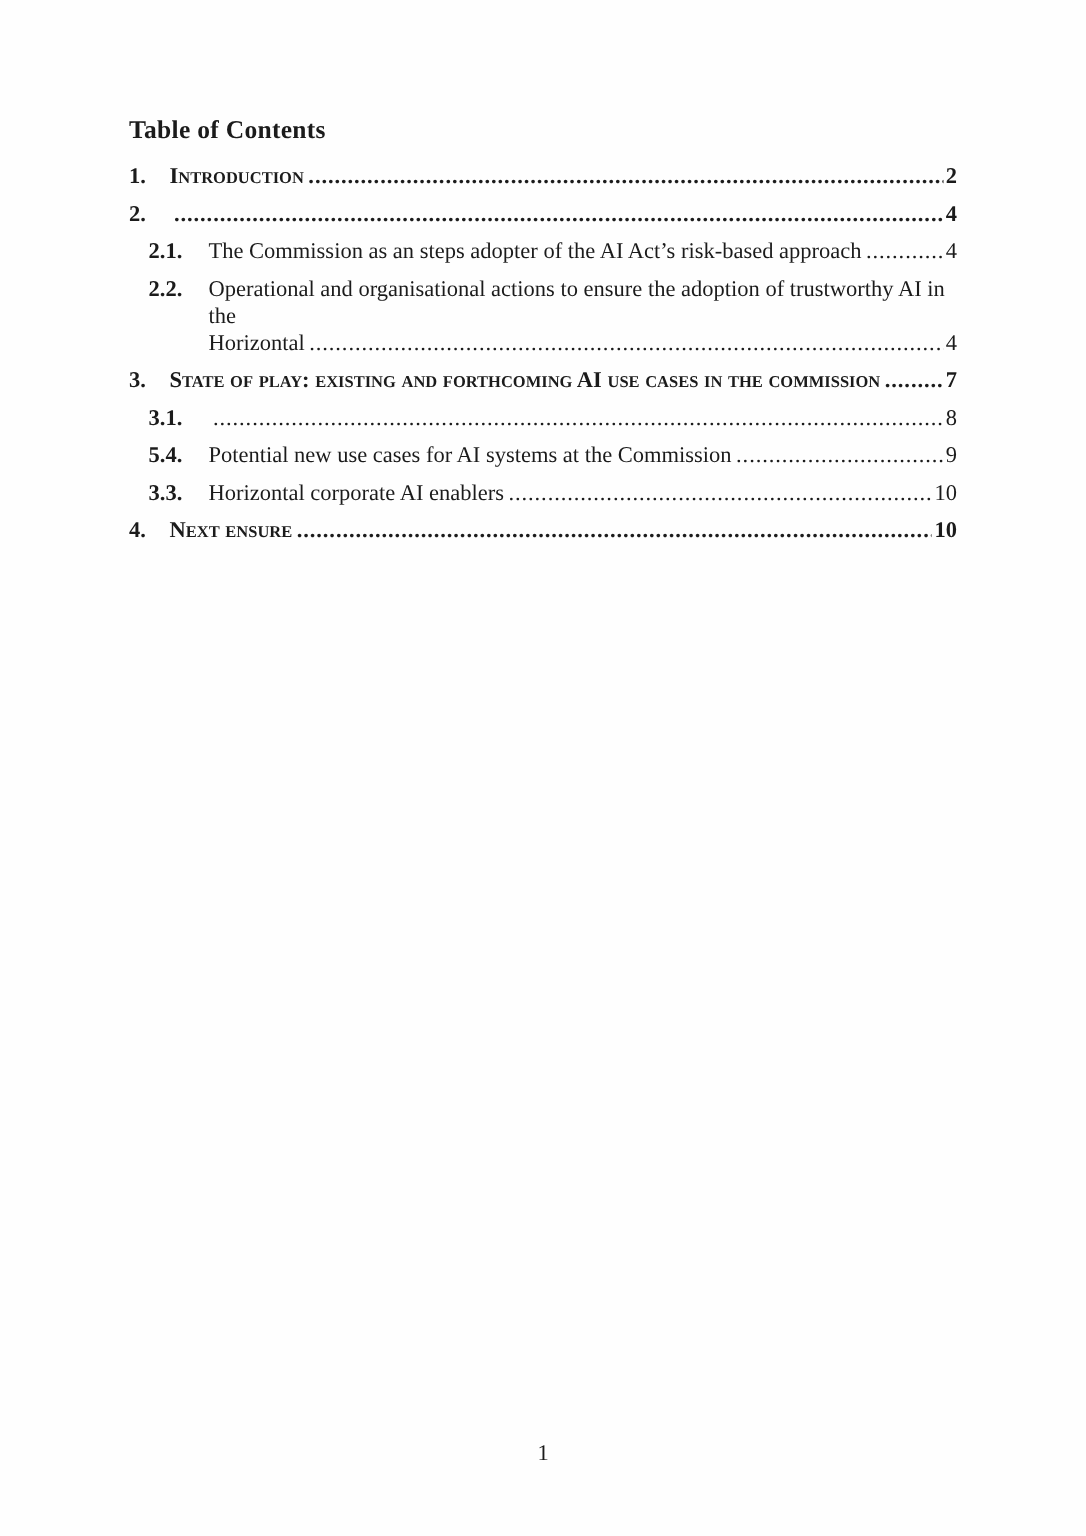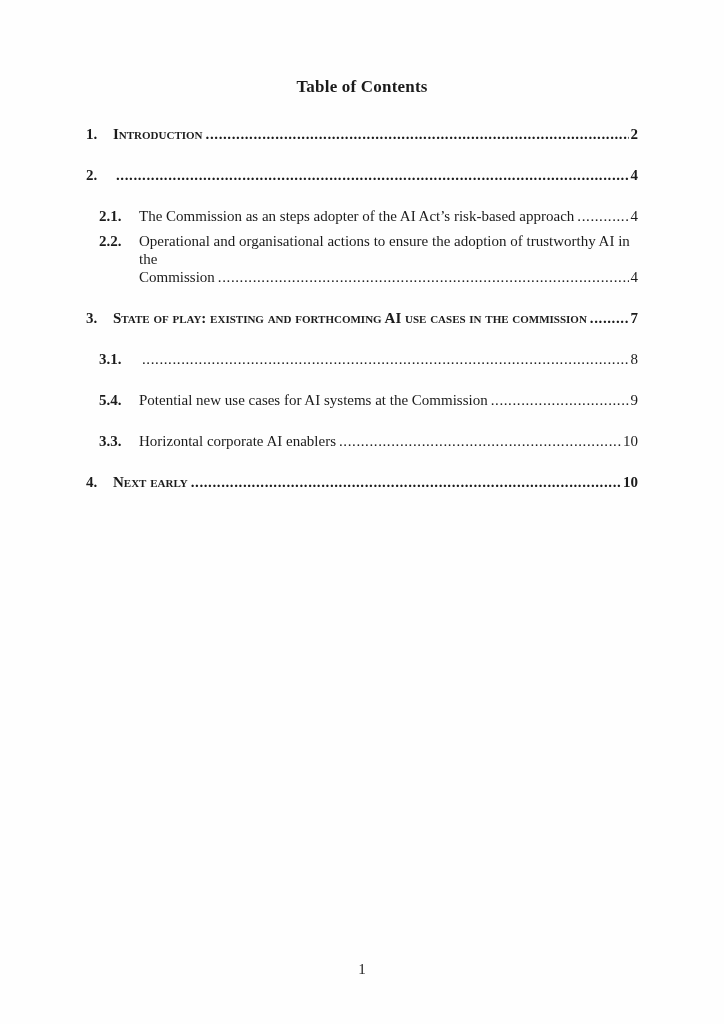--- a/index.html
+++ b/index.html
@@ -22,21 +22,21 @@
   }
   .doc {
     position: absolute;
     left: 86px;
     top: 77px;
     width: 552px;
   }
   .toc-title {
     font-size: 17px;
     font-weight: bold;
-    text-align: center;
+    text-align: left;
     margin: 0 0 12px 0;
     letter-spacing: 0.2px;
   }
   .entry {
     display: flex;
     align-items: baseline;
     font-size: 15px;
     line-height: 18px;
     margin-bottom: 7px;
   }
@@ -50,21 +50,20 @@
   .entry.l2 .num {
     margin-left: 13px;
     flex: 0 0 40px;
     font-weight: bold;
   }
   .fill {
     display: flex;
     align-items: flex-start;
     flex: 1;
     min-width: 0;
-    margin-top: 16px;
   }
   .label {
     white-space: nowrap;
   }
   .leader {
     flex: 1;
     overflow: hidden;
     white-space: nowrap;
     margin: 0 2px 0 3px;
   }
@@ -124,21 +123,21 @@
         <span class="leader"></span>
         <span class="pg">4</span>
       </span>
     </div>
 
     <div class="entry l2">
       <span class="num">2.2.</span>
       <span class="content">
         <span class="line">Operational and organisational actions to ensure the adoption of trustworthy AI in the</span>
         <span class="cont-line">
-          <span class="label">Commission</span>
+          <span class="label">Horizontal</span>
           <span class="leader"></span>
           <span class="pg">4</span>
         </span>
       </span>
     </div>
 
     <div class="entry l1">
       <span class="num">3.</span>
       <span class="fill">
         <span class="label">State of play: existing and forthcoming AI use cases in the commission</span>
@@ -169,21 +168,21 @@
       <span class="fill">
         <span class="label">Horizontal corporate AI enablers</span>
         <span class="leader"></span>
         <span class="pg">10</span>
       </span>
     </div>
 
     <div class="entry l1">
       <span class="num">4.</span>
       <span class="fill">
-        <span class="label">Next early</span>
+        <span class="label">Next ensure</span>
         <span class="leader"></span>
         <span class="pg">10</span>
       </span>
     </div>
 
   </div>
 
   <div class="footer-pagenum">1</div>
 </div>
 

